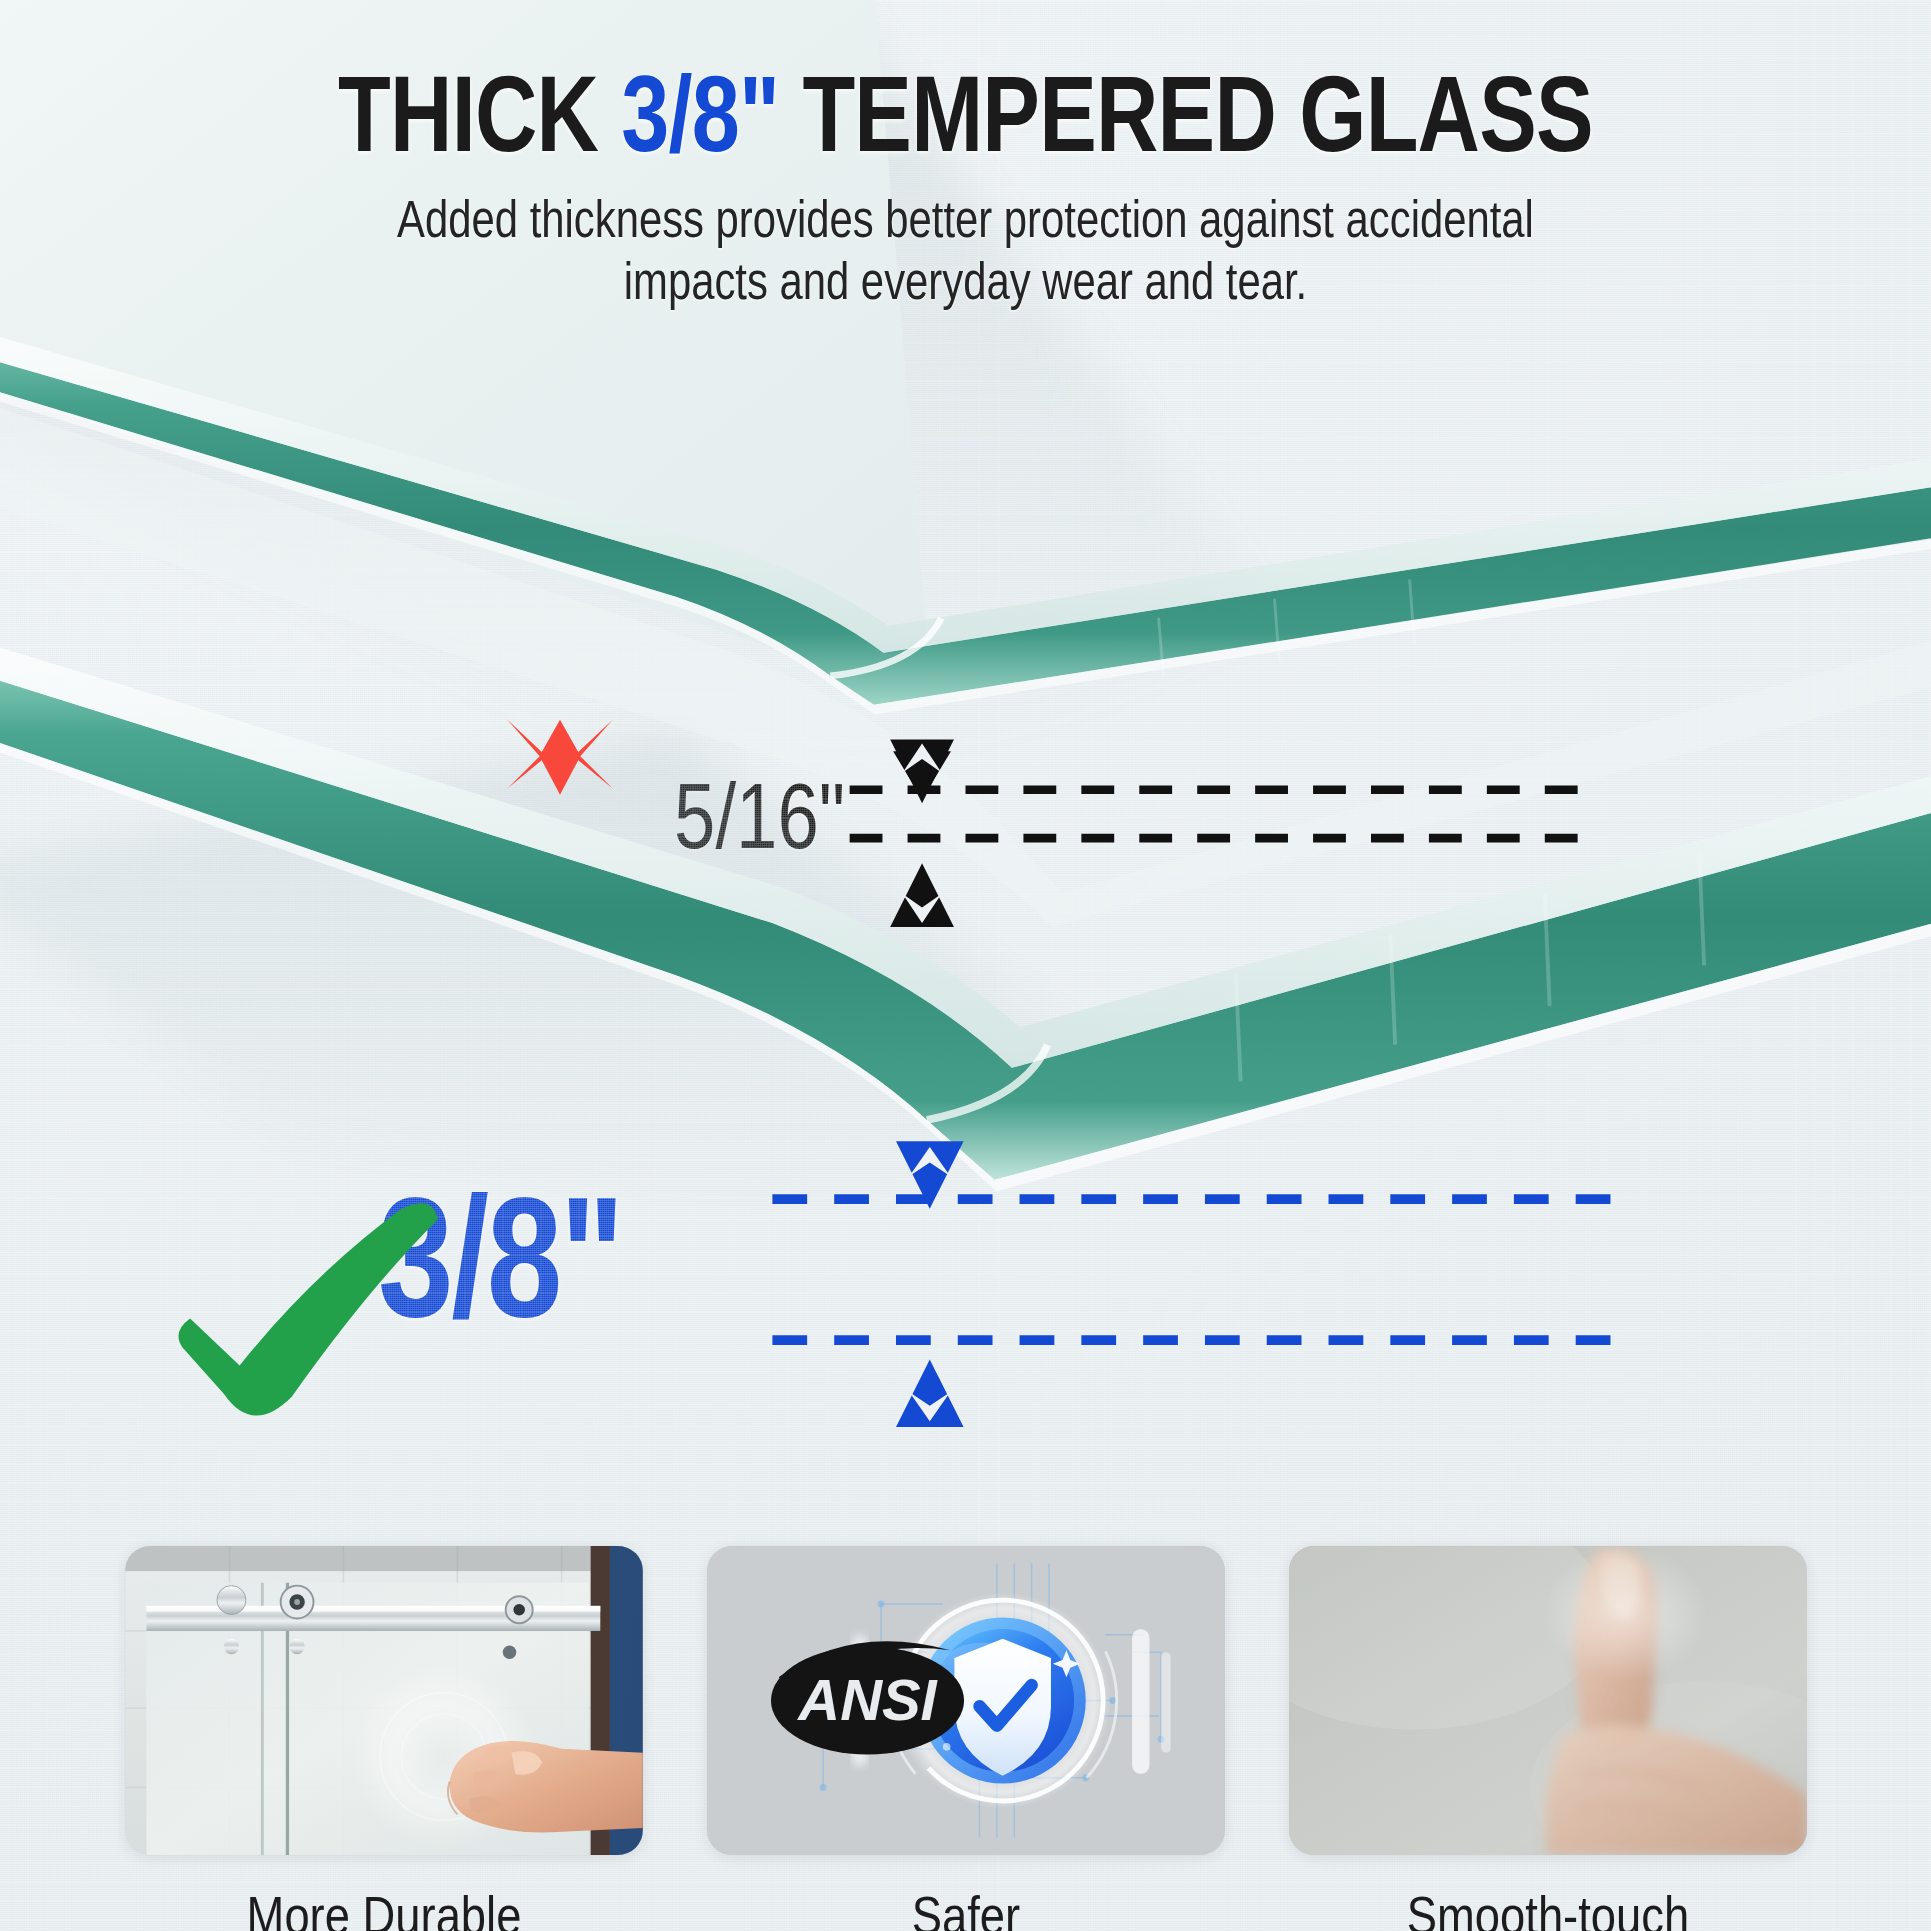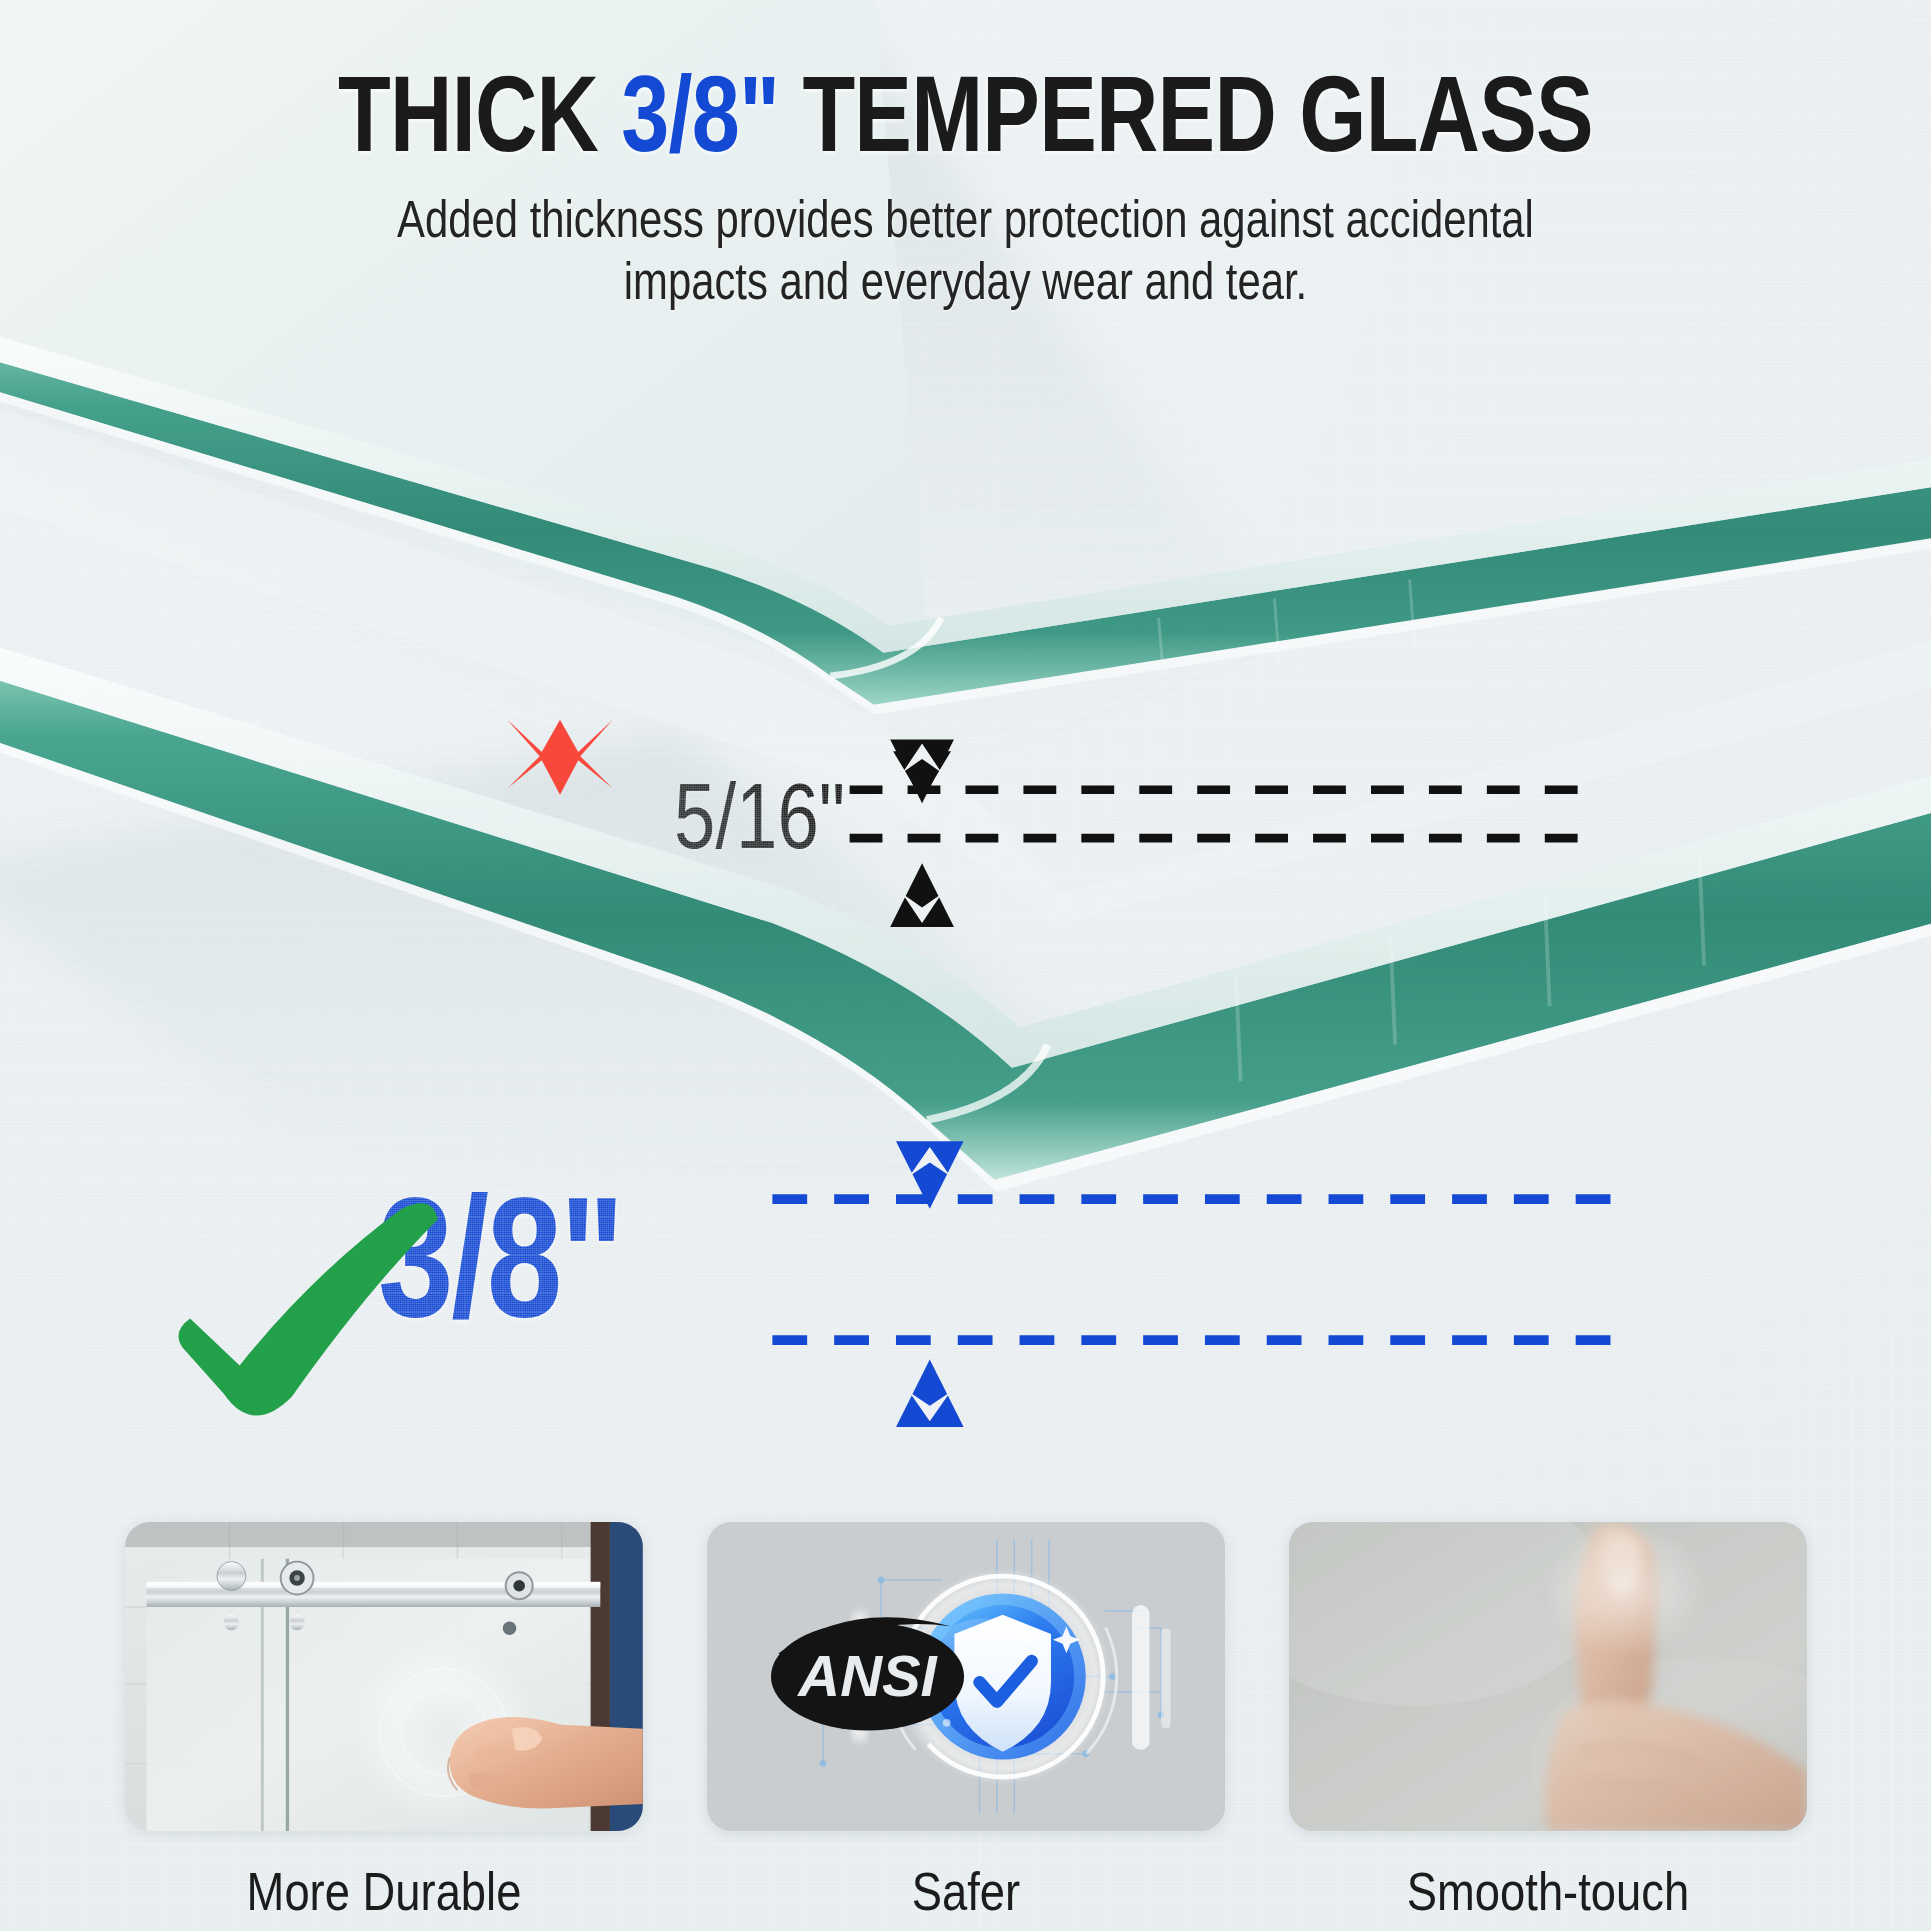--- a/index.html
+++ b/index.html
@@ -52,21 +52,21 @@
   #ann-thin .ann-text{font-size:93px;color:#161616;margin-left:17.4px;
     text-shadow:0 1px 2.9px rgba(255,255,255,.7);}
   #ann-thick .ann-text{font-size:170px;color:#1449d4;font-weight:700;margin-left:23px;
     letter-spacing:-2.9px;text-shadow:0 1.9px 4.8px rgba(255,255,255,.6);}
 
   
   #cards{position:absolute;left:0;top:1522px;width:1931px;z-index:30;
     display:flex;justify-content:center;gap:64px;}
   .card{width:518px;}
   .thumb{width:518px;height:309px;border-radius:25px;overflow:hidden;position:relative;
-    box-shadow:0 2.9px 13.5px rgba(40,60,80,.10);}
+    box-shadow:0 2.9px 13.5px rgba(40,60,80,.10);margin-top:24px;}
   .caption{margin-top:29px;text-align:center;font-size:54px;color:#1c1c1c;
     transform:scaleX(.84);transform-origin:50% 50%;white-space:nowrap;}
 
   
   .c1{background:linear-gradient(180deg,#cfd6d8 0%,#d7dcdd 100%);}
   
   .c2{background:linear-gradient(150deg,#cdd1d3 0%,#c9cdd0 55%,#c6cacd 100%);}
   
   .c3{background:linear-gradient(125deg,#b7bbb6 0%,#c3c6c2 40%,#cfd1cd 70%,#bfc2bd 100%);}
 </style>

